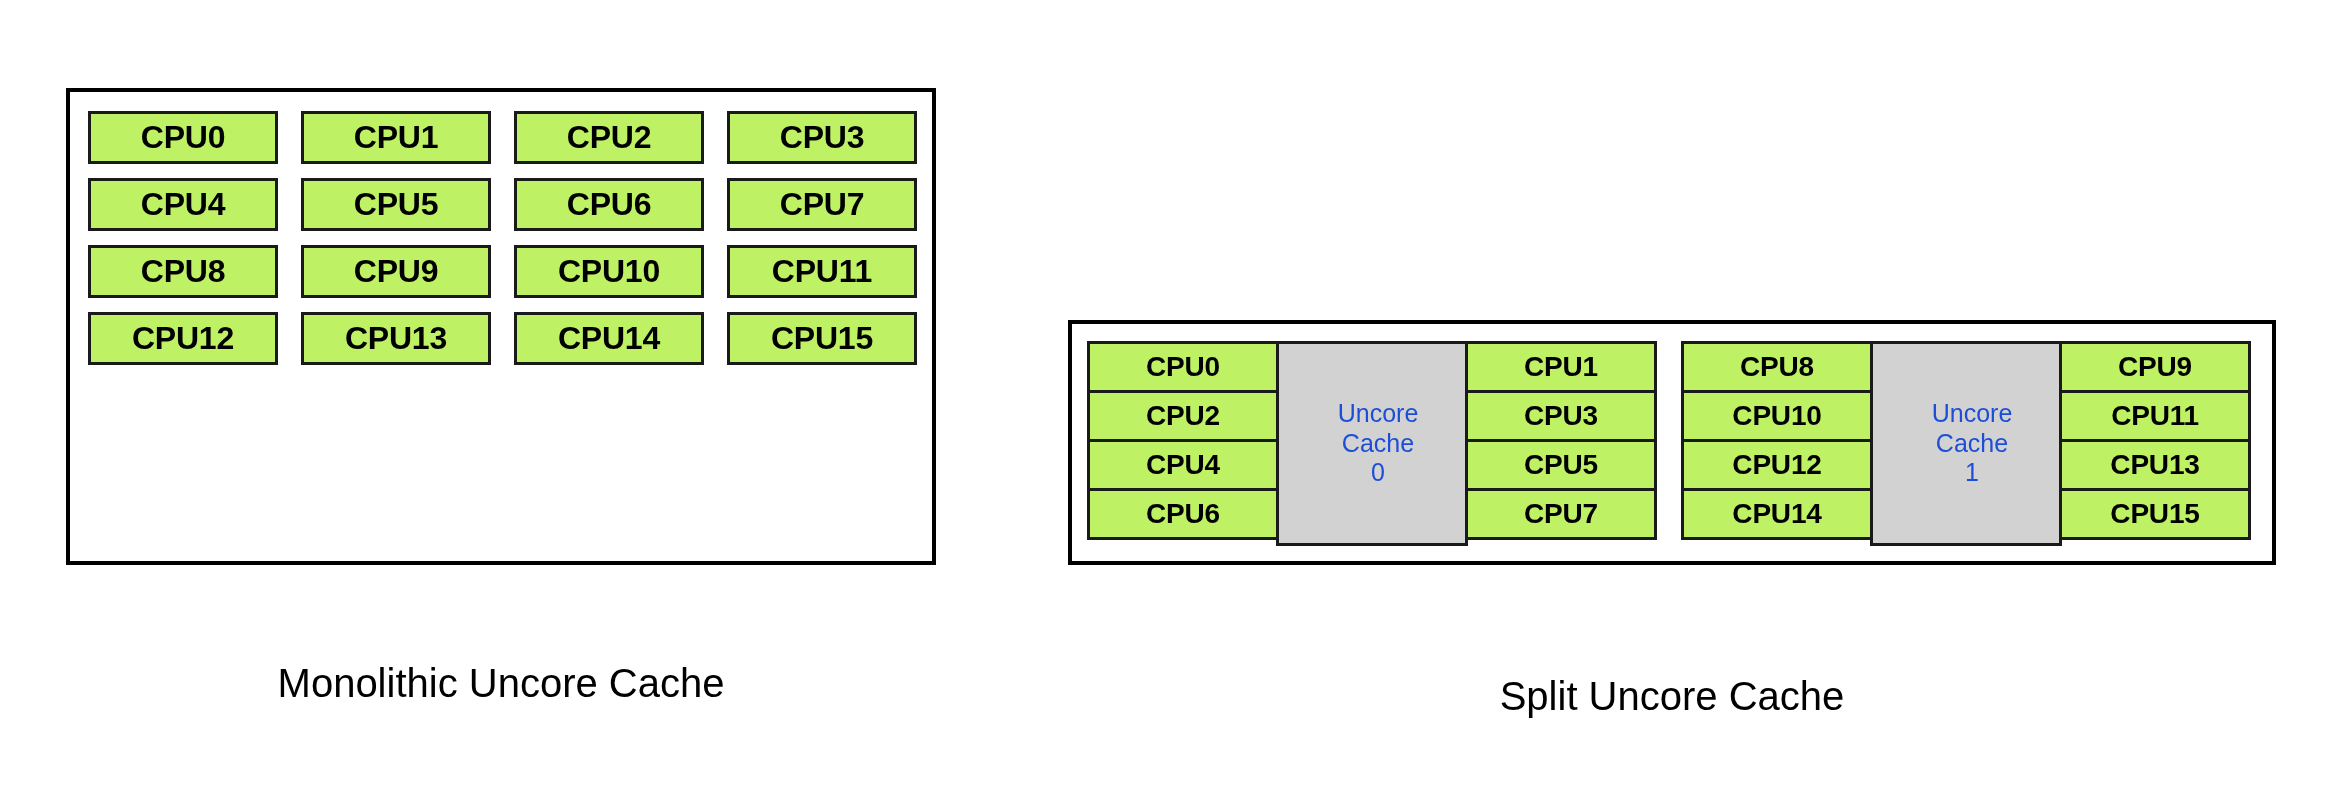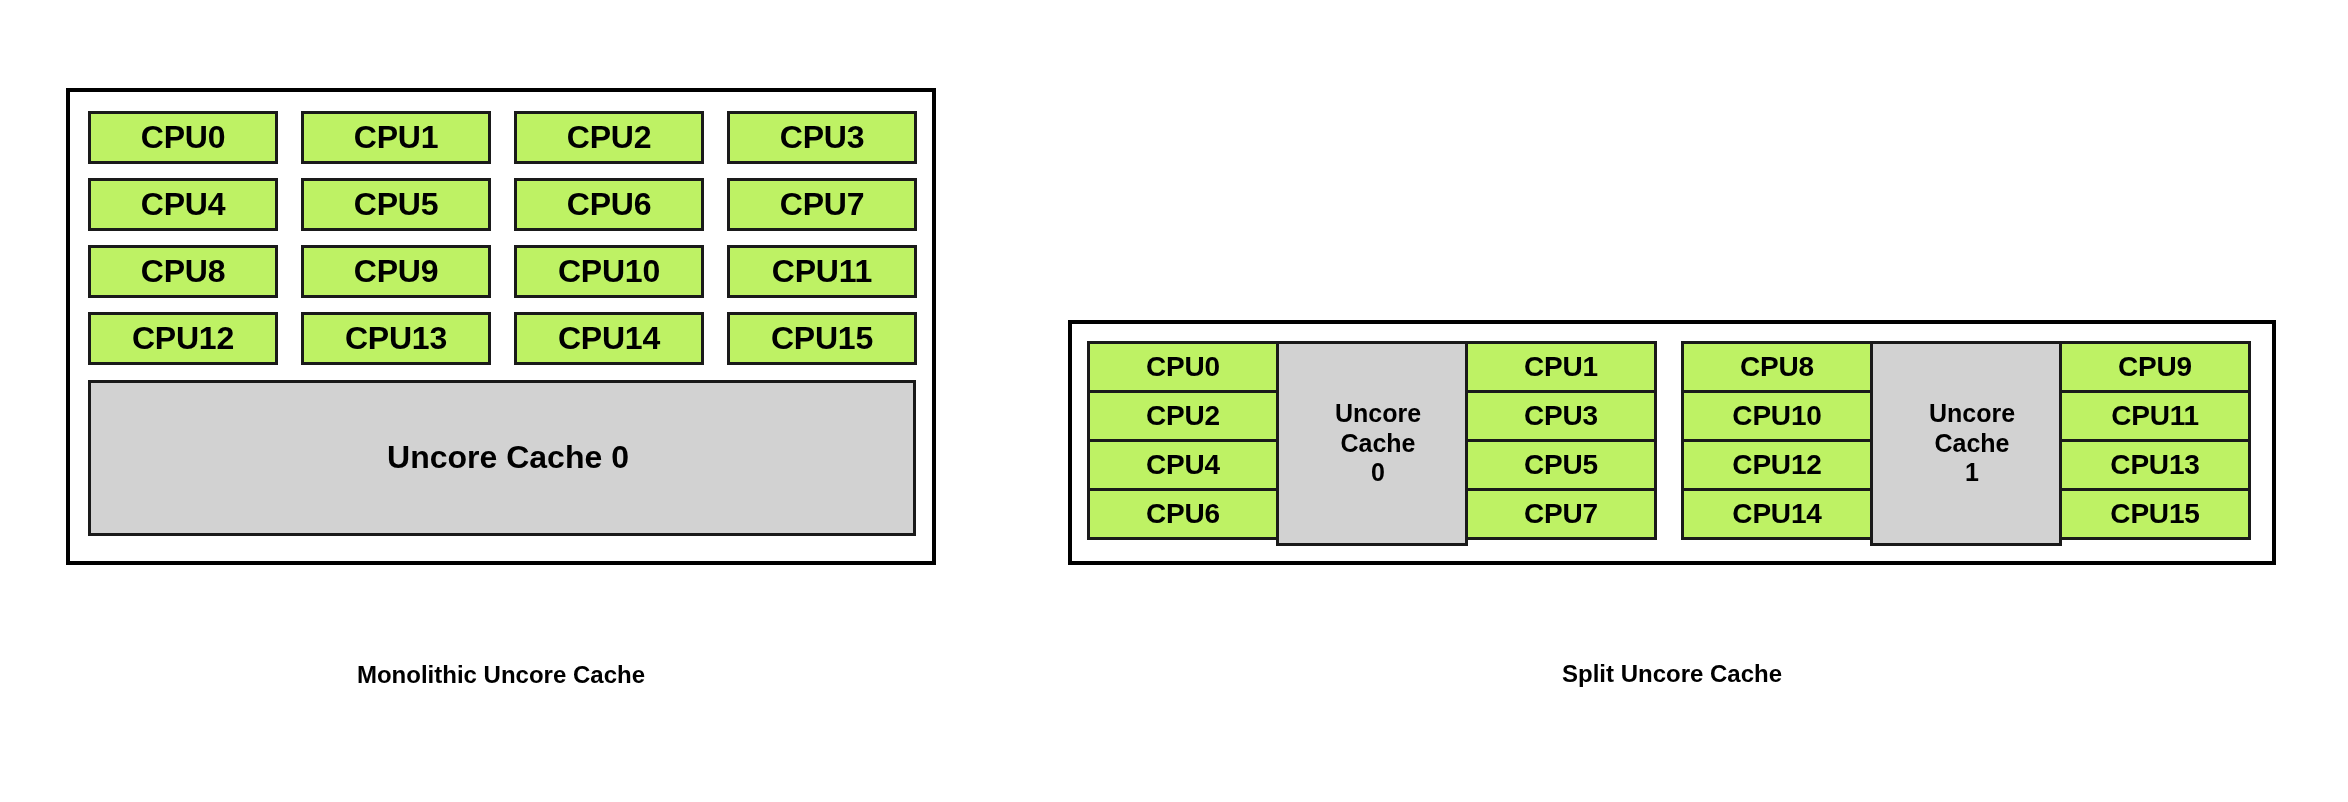--- a/index.html
+++ b/index.html
@@ -38,22 +38,22 @@
   }
 
   .cache-box {
     box-sizing: border-box;
     border: 3px solid #1a1a1a;
     background: #d2d2d2;
     display: flex;
     align-items: center;
     justify-content: center;
     text-align: center;
-    color: #000000;
-    font-weight: bold;
+    color: #1d4ed8;
+    font-weight: normal;
     line-height: 1.18;
     padding-left: 12px;
   }
 
   
   #monolithic-outer {
     left: 66px;
     top: 88px;
     width: 870px;
     height: 477px;
@@ -116,33 +116,33 @@
     margin: 0 -3px;
     position: relative;
     z-index: 2;
   }
   .split-cache span { display: block; }
 
   
   .caption {
     position: absolute;
     color: #000000;
-    font-weight: bold;
-    font-size: 24px;
+    font-weight: normal;
+    font-size: 40px;
     white-space: nowrap;
   }
   #caption-monolithic {
     left: 66px;
     top: 661px;
     width: 870px;
     text-align: center;
   }
   #caption-split {
     left: 1068px;
-    top: 660px;
+    top: 674px;
     width: 1208px;
     text-align: center;
   }
 </style>
 </head>
 <body>
 
 <div class="outer-box" id="monolithic-outer">
 
   <div id="monolithic-grid">
@@ -160,21 +160,20 @@
     <div class="cpu-box">CPU9</div>
     <div class="cpu-box">CPU10</div>
     <div class="cpu-box">CPU11</div>
 
     <div class="cpu-box">CPU12</div>
     <div class="cpu-box">CPU13</div>
     <div class="cpu-box">CPU14</div>
     <div class="cpu-box">CPU15</div>
   </div>
 
-  <div class="cache-box" id="monolithic-cache">Uncore Cache 0</div>
 </div>
 
 <div class="caption" id="caption-monolithic">Monolithic Uncore Cache</div>
 
 <div class="outer-box" id="split-outer">
 
   <div class="split-group" id="split-group-0">
     <div class="split-col">
       <div class="cpu-box">CPU0</div>
       <div class="cpu-box">CPU2</div>

